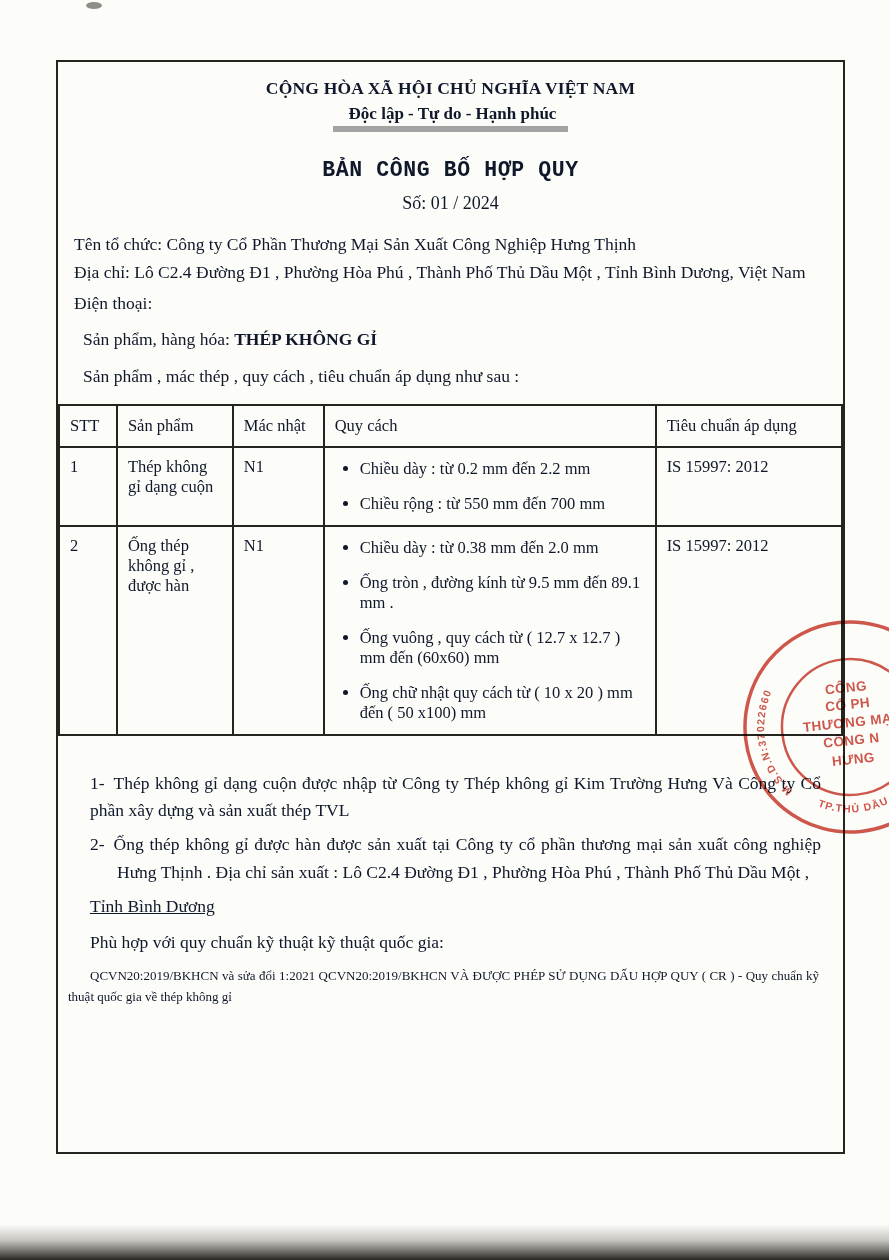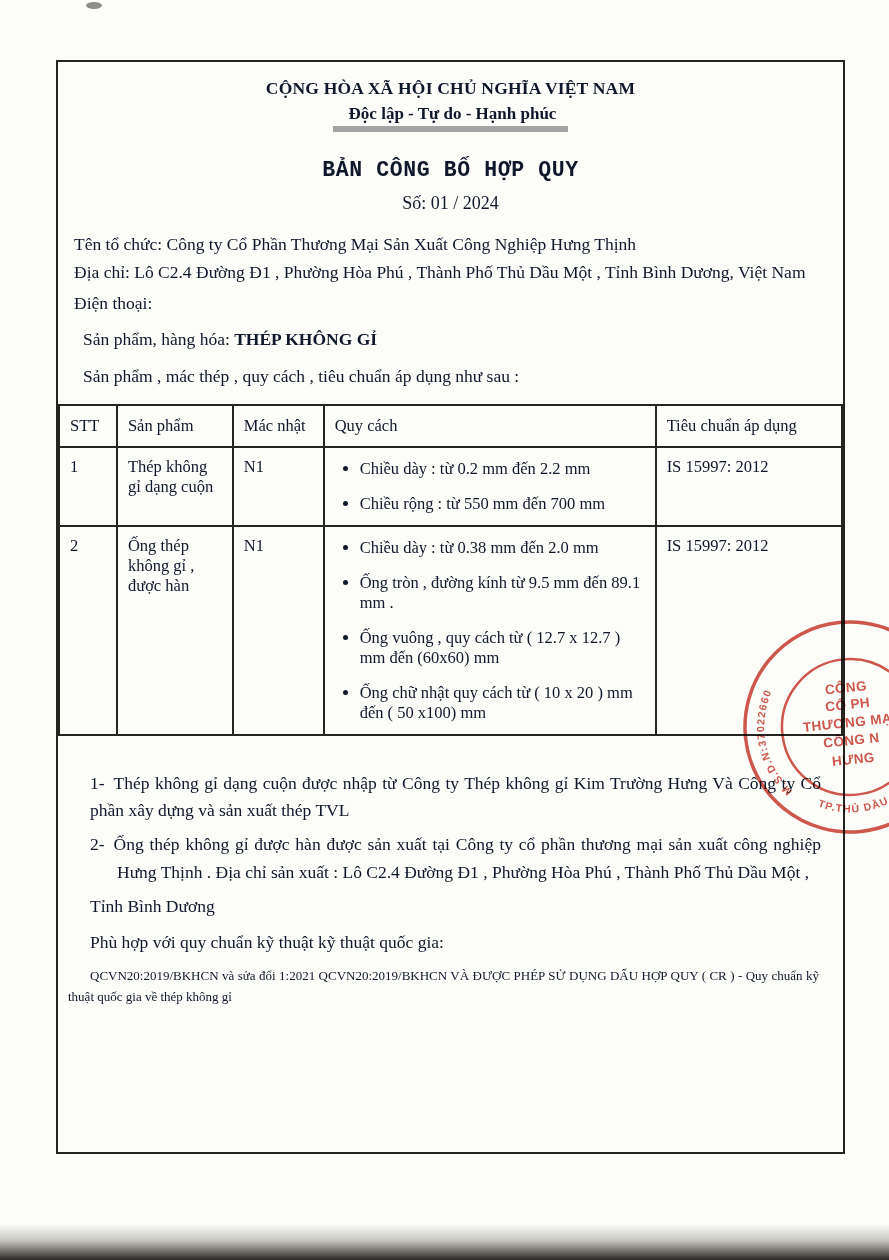--- a/index.html
+++ b/index.html
@@ -31,21 +31,21 @@
   .spec th, .spec td { border: 2px solid #26241f; font-weight: normal; text-align: left; vertical-align: top; padding: 9px 10px; }
   .spec th { height: 42px; vertical-align: middle; padding-top: 0; padding-bottom: 0; }
   .cell-center { text-align: center; }
   .spec ul { margin: 2px 0 0; padding-left: 25px; }
   .spec li { margin-bottom: 15px; }
   .spec li:last-child { margin-bottom: 2px; }
   .notes { margin: 34px 22px 0 32px; font-size: 17.5px; line-height: 1.55; }
   .note { text-align: justify; margin-bottom: 7px; }
   .note.hanging { padding-left: 27px; text-indent: -27px; }
   .note-num { margin-right: 9px; }
-  .province { margin-top: 5px; }
+  .province { margin-top: 5px; text-decoration: underline; }
   .conformity { margin-top: 9px; }
   .regulation {
     margin: 9px 24px 0 10px; font-size: 13px; line-height: 1.62;
     text-align: justify; text-indent: 22px;
   }
   .stamp {
     position: absolute; left: 735px; top: 612px; width: 230px; height: 230px;
     opacity: .85; mix-blend-mode: multiply; transform: rotate(-6deg);
   }
   .stamp text { font-family: "Liberation Sans", "DejaVu Sans", sans-serif; font-weight: bold; }

